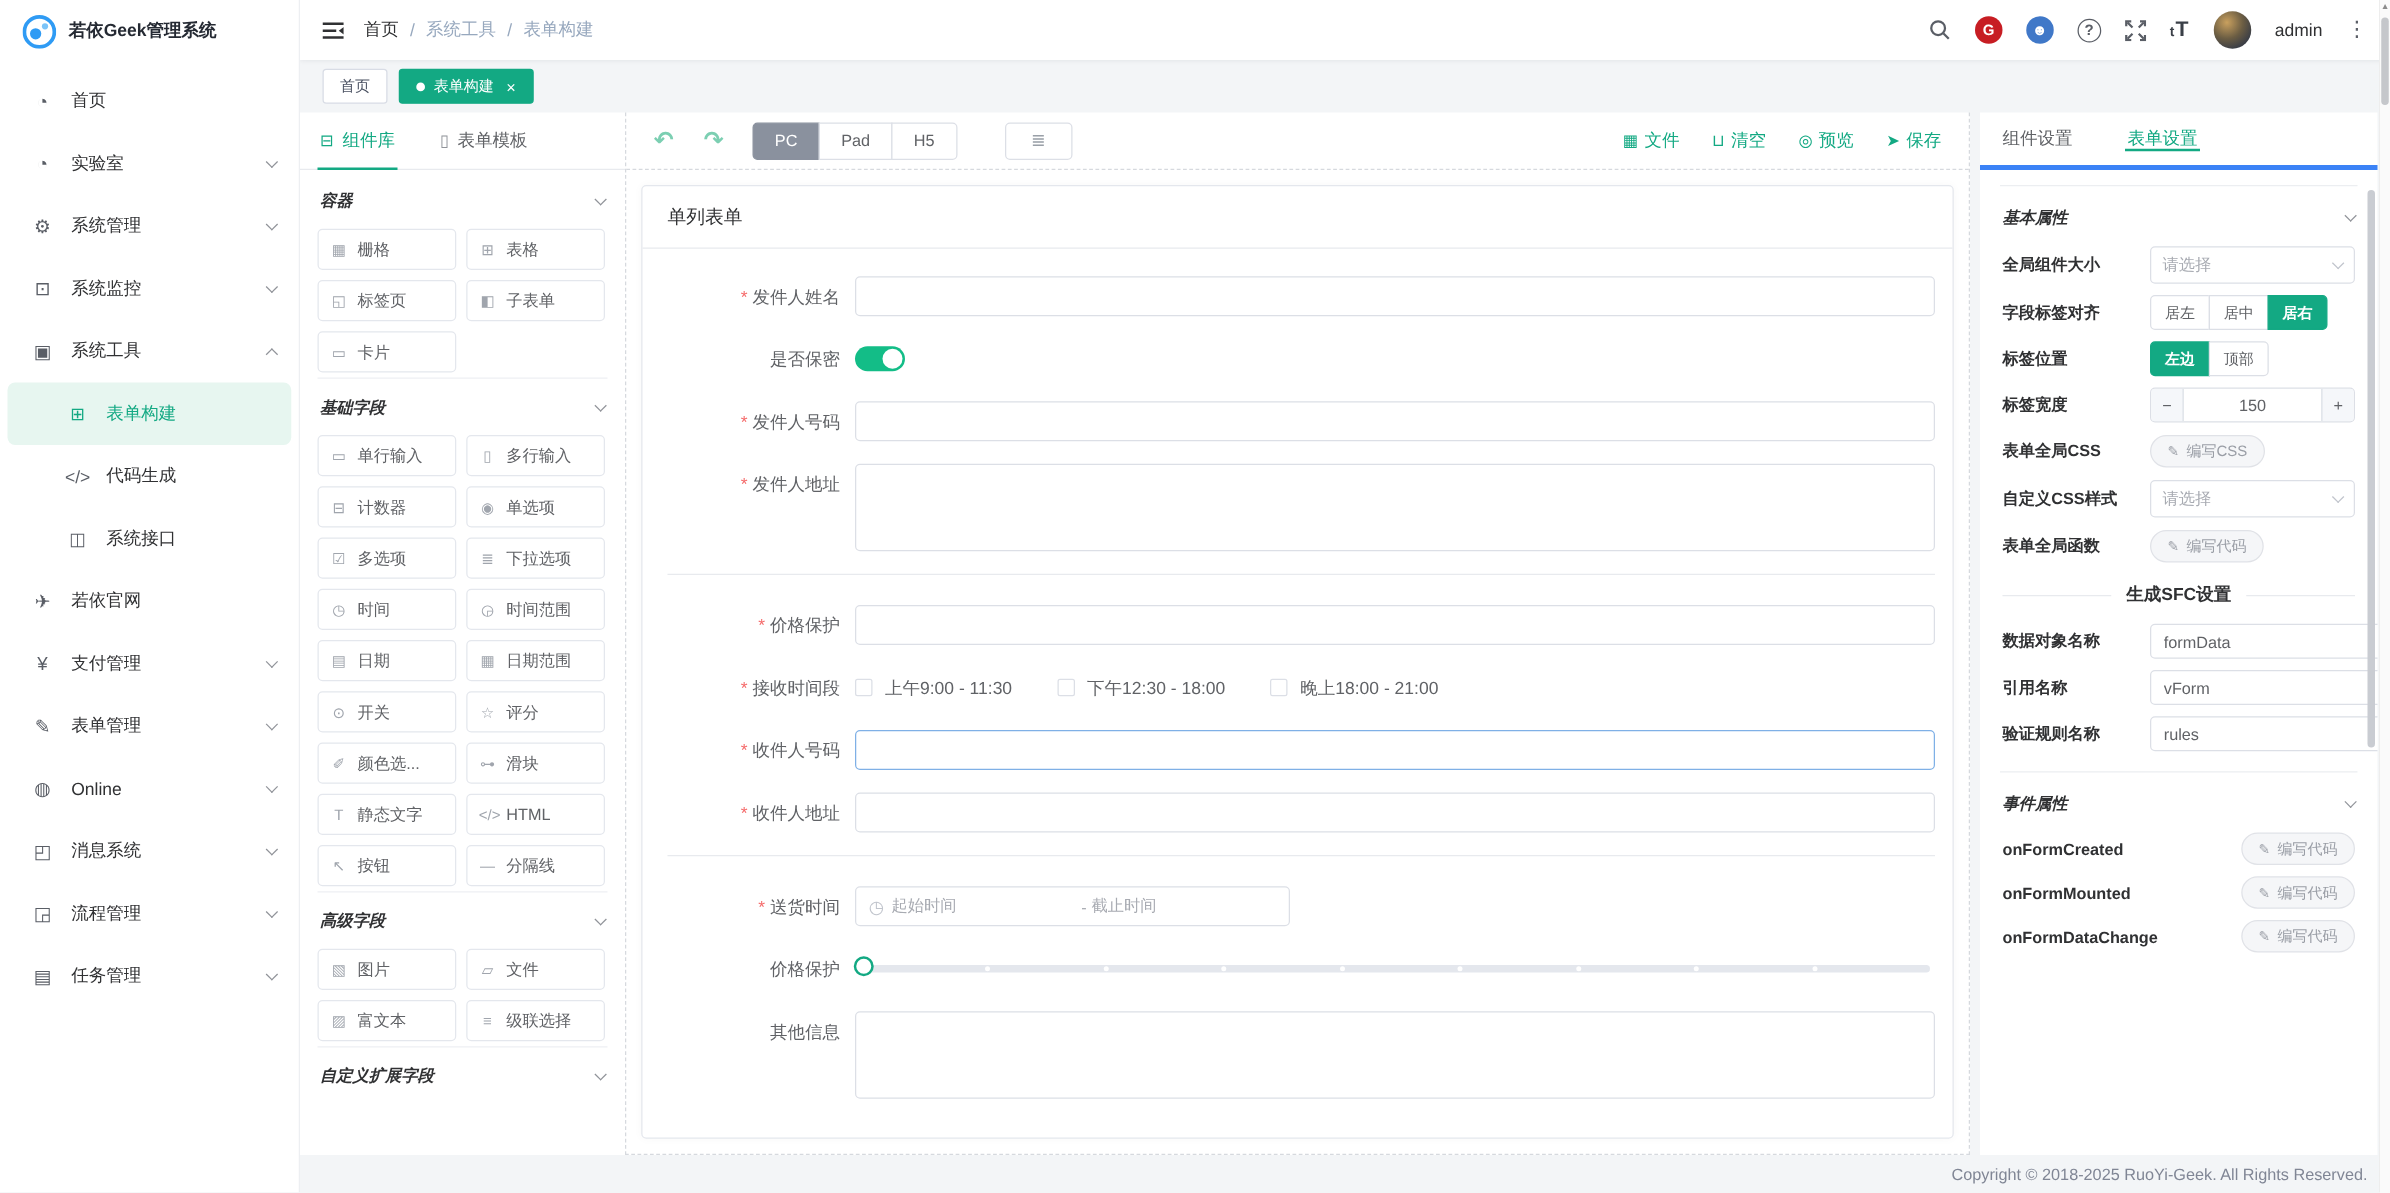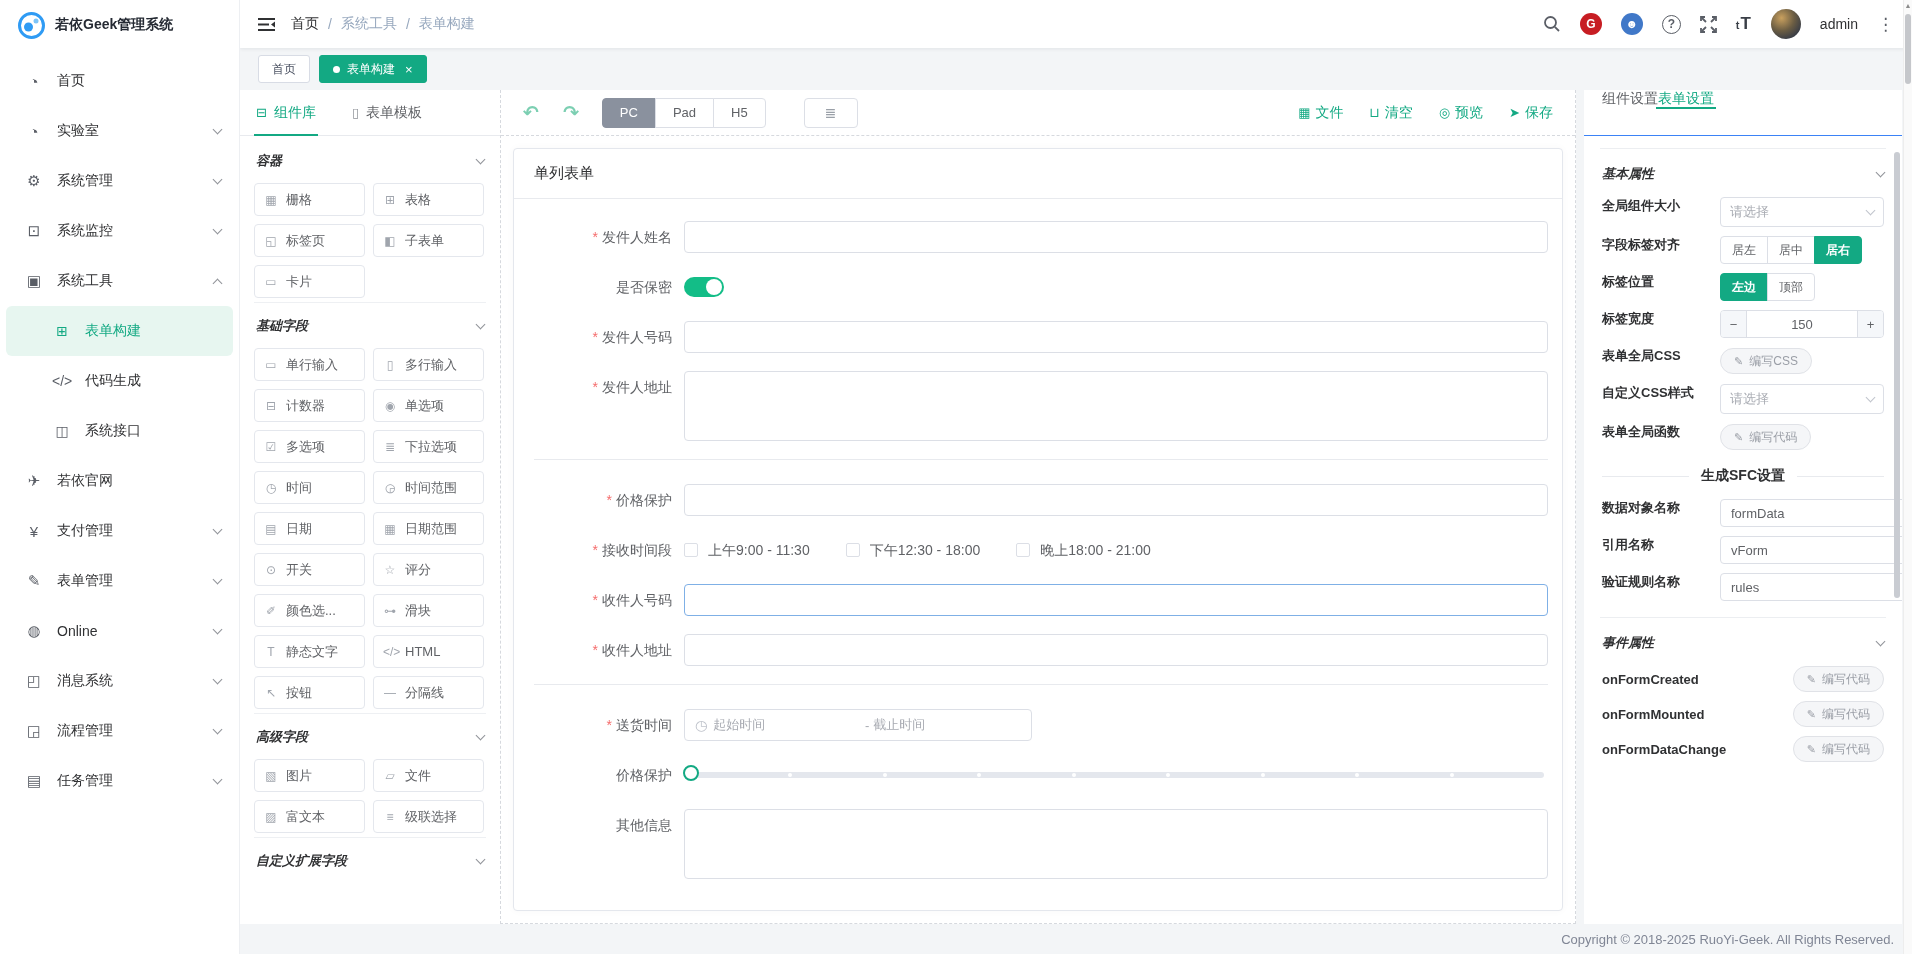--- a/index.html
+++ b/index.html
@@ -89,25 +89,25 @@
 .trange{width:348px;height:32px;border:1px solid #dcdfe6;border-radius:4px;display:flex;align-items:center;padding:0 10px;font-size:13px;color:#a8abb2;background:#fff;cursor:text}
 .trange .clock{color:#c0c4cc;margin-right:6px;font-size:14px}
 .trange .ph{flex:1;text-align:left}
 .trange .sep{padding:0 4px}
 .slider{flex:1;height:32px;position:relative;cursor:pointer}
 .track{position:absolute;left:10px;right:4px;top:13px;height:6px;background:#e4e7ed;border-radius:3px}
 .mark{position:absolute;width:4px;height:4px;background:#fff;border-radius:50%;top:1px}
 .handle{position:absolute;left:-1px;top:6px;width:16px;height:16px;background:#fff;border:2px solid #13a983;border-radius:50%;z-index:1}
 
 .settings{width:318px;background:#fff;margin-left:8px;flex-shrink:0;display:flex;flex-direction:column;position:relative}
-.set-tabs{height:46px;display:flex;align-items:flex-start;border-bottom:1px solid #3b82f6;padding:0 18px;flex-shrink:0}
+.set-tabs{height:46px;display:flex;align-items:center;border-bottom:4px solid #3b82f6;padding:0 18px;gap:44px;flex-shrink:0}
 .set-body{flex:1;overflow:hidden;padding:0 18px}
 .sethr{border:none;border-top:1px solid #eceef1;margin:12px -2px 0}
 .sec-head{display:flex;align-items:center;justify-content:space-between;font-size:13px;font-weight:bold;font-style:italic;color:#303133;margin:16px 0 14px}
-.srow{display:flex;margin-bottom:9px;min-height:28px}
+.srow{display:flex;align-items:center;margin-bottom:9px;min-height:28px}
 .srow .sl{width:118px;flex-shrink:0;font-weight:bold;color:#303133;font-size:13px}
 .srow .sc{flex:1;display:flex;align-items:center}
 .sel{flex:1;height:28px;border:1px solid #dcdfe6;border-radius:4px;display:flex;align-items:center;justify-content:space-between;padding:14px 9px;color:#a8abb2;font-size:13px;background:#fff;cursor:pointer}
 .ca{width:7px;height:7px;border-right:1.3px solid #c0c4cc;border-bottom:1.3px solid #c0c4cc;transform:rotate(45deg);margin-top:-3px}
 .seg{display:flex}
 .segb{height:28px;padding:0 11px;border:1px solid #dcdfe6;margin-left:-1px;display:flex;align-items:center;font-size:12px;color:#606266;background:#fff;cursor:pointer}
 .segb:first-child{border-radius:4px 0 0 4px;margin-left:0}
 .segb:last-child{border-radius:0 4px 4px 0}
 .segb.active{background:#13a983;border-color:#13a983;color:#fff;font-weight:bold}
 .stepper{display:flex;flex:1;border:1px solid #dcdfe6;border-radius:4px;height:28px;overflow:hidden;background:#fff}

